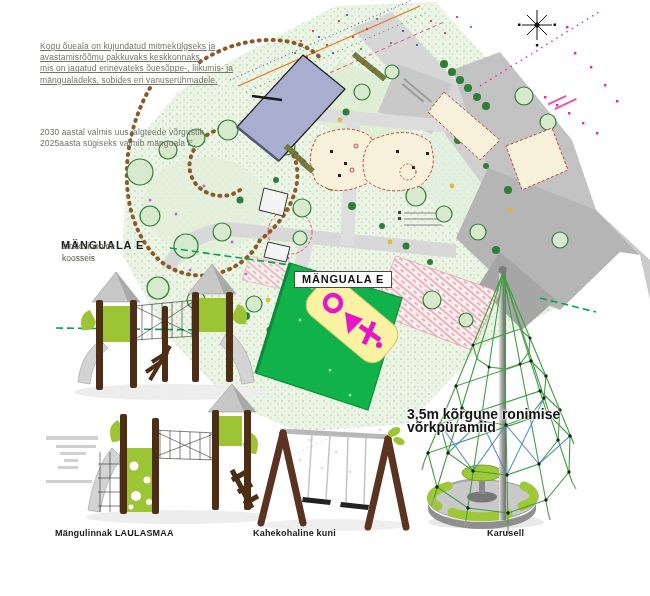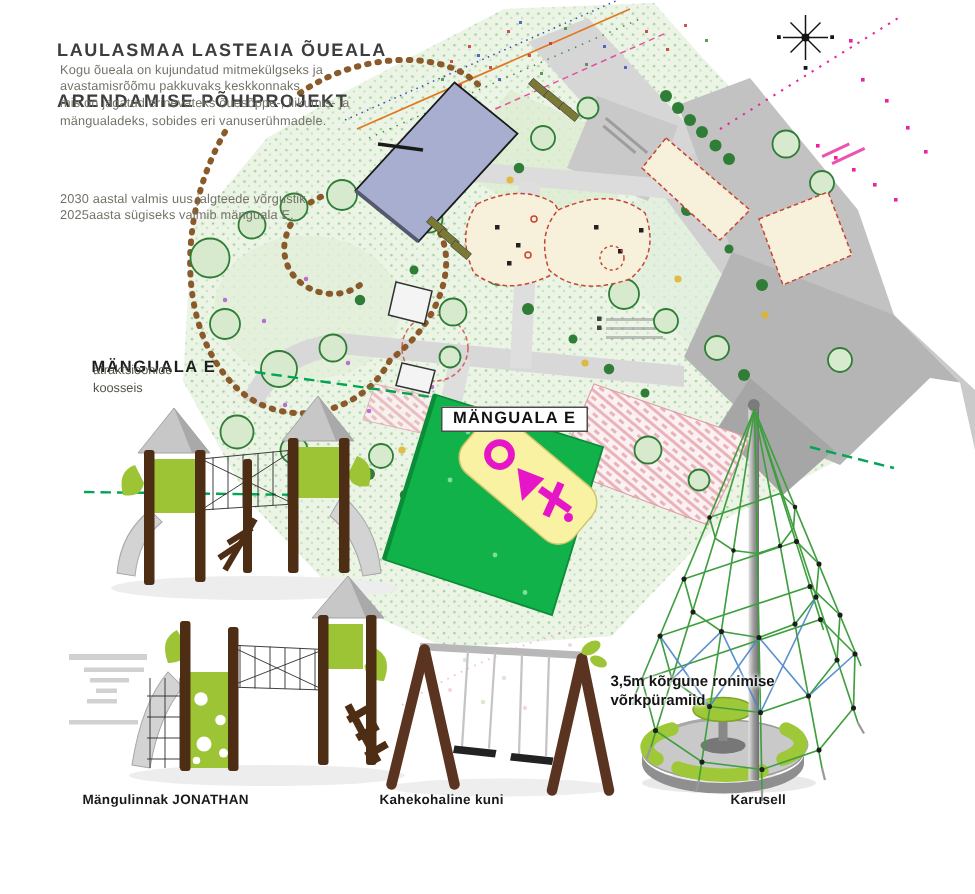--- a/index.html
+++ b/index.html
@@ -3,29 +3,29 @@
 <meta charset="utf-8">
 <style>
   html,body{margin:0;padding:0;background:#ffffff;}
   .canvas{position:relative;width:650px;height:596px;background:#fff;overflow:hidden;
           font-family:"Liberation Sans",sans-serif;}
   svg{position:absolute;left:0;top:0;}
   .txt{position:absolute;white-space:pre-line;}
   .title{left:38px;top:8px;font-weight:bold;font-size:12px;line-height:17px;
          letter-spacing:1.1px;color:#3d3d3d;}
   .body-p{font-size:8.5px;line-height:11.2px;color:#73736a;letter-spacing:.1px;}
-  .p1{left:40px;top:41px;}
+  .p1{left:40px;top:41px;text-decoration:underline;}
   .p2{left:40px;top:88px;}
   .p3{left:40px;top:127px;}
   .pa-head{left:61px;top:239px;font-weight:bold;font-size:11px;letter-spacing:.9px;color:#1d1d1d;}
   .pa-sub{left:62px;top:240px;font-size:8.5px;line-height:12px;color:#565349;}
   .map-label{left:294px;top:271px;background:#ffffff;border:1px solid #4c4c4c;
              padding:1px 7px 2px 7px;font-weight:bold;font-size:11px;letter-spacing:.8px;color:#111;}
-  .pyr-cap{left:407px;top:408px;font-weight:bold;font-size:10px;line-height:13px;color:#141414;
-           text-shadow:0 0 2px #fff,0 0 3px #fff,0 0 4px #fff;margin-top:40px;}
+  .pyr-cap{left:407px;top:408px;font-weight:bold;font-size:14px;line-height:13px;color:#141414;
+           text-shadow:0 0 2px #fff,0 0 3px #fff,0 0 4px #fff;}
   .equip{position:absolute;top:528px;font-weight:bold;font-size:9px;color:#191919;letter-spacing:.2px;}
   .e1{left:55px;} .e2{left:253px;} .e3{left:487px;}
 
   
   .tree{fill:#d7eacd;stroke:#2f7d36;stroke-width:1.2;}
   .bush{fill:#2f7d36;}
   .beige{fill:#f7f0da;stroke:#c94433;stroke-width:1;stroke-dasharray:3 2;}
   .net{stroke:#3f9f3f;stroke-width:1.1;fill:none;}
   .knot{fill:#1d1d1d;}
   .wood{fill:#4e2d15;}
@@ -511,38 +511,34 @@
       <line x1="424" y1="462" x2="422" y2="470"></line>
           <line x1="434" y1="498" x2="431" y2="506"></line>
       <line x1="466" y1="520" x2="464" y2="528"></line>
           <line x1="508" y1="526" x2="508" y2="534"></line>
       <line x1="548" y1="512" x2="550" y2="520"></line>
           <line x1="572" y1="482" x2="576" y2="489"></line>
     </g>
   </g>
 </svg>
 
-<div class="txt title">
-  <div>LAULASMAA LASTEAIA ÕUEALA</div>
-  <div>ARENDAMISE PÕHIPROJEKT</div>
-</div>
 
 <div class="txt body-p p1">Kogu õueala on kujundatud mitmekülgseks ja
 avastamisrõõmu pakkuvaks keskkonnaks,
 mis on jagatud erinevateks õuesõppe-, liikumis- ja
 mängualadeks, sobides eri vanuserühmadele.</div>
 <div class="txt body-p p3">2030 aastal valmis uus jalgteede võrgustik.
 2025aasta sügiseks valmib mänguala E.</div>
 
 <div class="txt pa-head">MÄNGUALA E</div>
 <div class="txt pa-sub">atraktsioonide
 koosseis</div>
 
 <div class="txt map-label">MÄNGUALA E</div>
 
 <div class="txt pyr-cap">3,5m kõrgune ronimise
 võrkpüramiid</div>
 
-<div class="equip e1">Mängulinnak JONATHAN</div>
+<div class="equip e1">Mängulinnak LAULASMAA</div>
 <div class="equip e2">Kahekohaline kuni</div>
 <div class="equip e3">Karusell</div>
 
 </div>
 
 </body></html>

